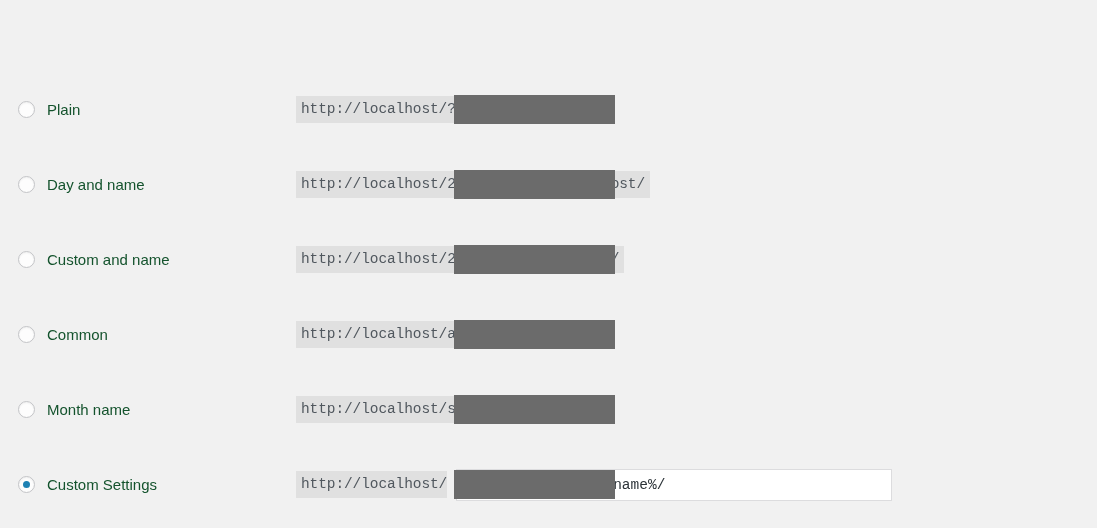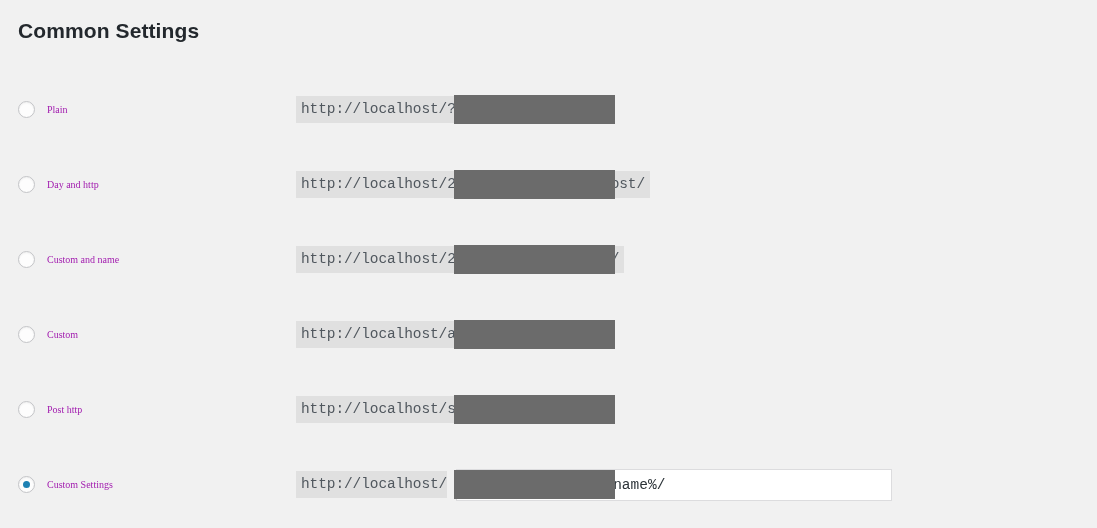--- a/index.html
+++ b/index.html
@@ -70,25 +70,24 @@
     position: absolute;
     left: 50%;
     top: 50%;
     width: 7px;
     height: 7px;
     margin: -3.5px 0 0 -3.5px;
     border-radius: 50%;
     background: #1d81b3;
   }
   .radio-label {
-    font-size: 10px;
-    color: #a21caf;
+    font-size: 15px;
+    color: #14532d;
     line-height: 20px;
     white-space: nowrap;
-    font-family: Liberation Serif, serif;
   }
   .value-line {
     display: flex;
     align-items: center;
     white-space: nowrap;
   }
   .code-sample {
     position: relative;
     display: inline-block;
     background: #e0e0e0;
@@ -131,21 +130,20 @@
     outline: none;
     box-shadow: 0 0 0 transparent;
     border-radius: 0;
   }
 </style>
 </head>
 <body>
 
 <div class="page">
 
-  <div class="page-title">Common Settings</div>
 
   <table class="settings-table">
     <tbody>
 
       <tr class="settings-row">
         <td class="cell-label">
           <div class="radio-line">
             <span class="radio"></span>
             <span class="radio-label">Plain</span>
           </div>
@@ -154,21 +152,21 @@
           <div class="value-line">
             <span class="code-sample"><span>http://localhost/</span><span>?p=123</span><span class="redaction"></span></span>
           </div>
         </td>
       </tr>
 
       <tr class="settings-row">
         <td class="cell-label">
           <div class="radio-line">
             <span class="radio"></span>
-            <span class="radio-label">Day and http</span>
+            <span class="radio-label">Day and name</span>
           </div>
         </td>
         <td class="cell-value">
           <div class="value-line">
             <span class="code-sample"><span>http://localhost/</span><span>2017/06/12/sample-post/</span><span class="redaction"></span></span>
           </div>
         </td>
       </tr>
 
       <tr class="settings-row">
@@ -182,35 +180,35 @@
           <div class="value-line">
             <span class="code-sample"><span>http://localhost/</span><span>2017/06/sample-post/</span><span class="redaction"></span></span>
           </div>
         </td>
       </tr>
 
       <tr class="settings-row">
         <td class="cell-label">
           <div class="radio-line">
             <span class="radio"></span>
-            <span class="radio-label">Custom</span>
+            <span class="radio-label">Common</span>
           </div>
         </td>
         <td class="cell-value">
           <div class="value-line">
             <span class="code-sample"><span>http://localhost/</span><span>archives/123</span><span class="redaction"></span></span>
           </div>
         </td>
       </tr>
 
       <tr class="settings-row">
         <td class="cell-label">
           <div class="radio-line">
             <span class="radio"></span>
-            <span class="radio-label">Post http</span>
+            <span class="radio-label">Month name</span>
           </div>
         </td>
         <td class="cell-value">
           <div class="value-line">
             <span class="code-sample"><span>http://localhost/</span><span>sample-post/</span><span class="redaction"></span></span>
           </div>
         </td>
       </tr>
 
       <tr class="settings-row custom-row">

